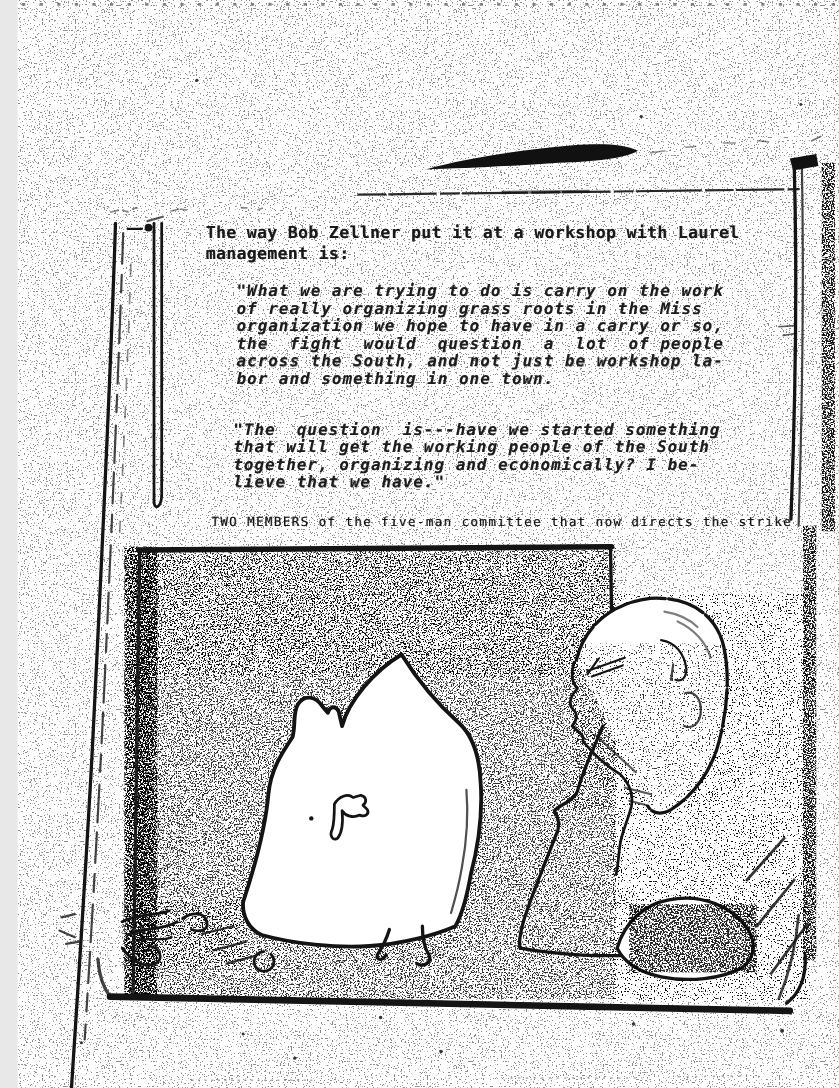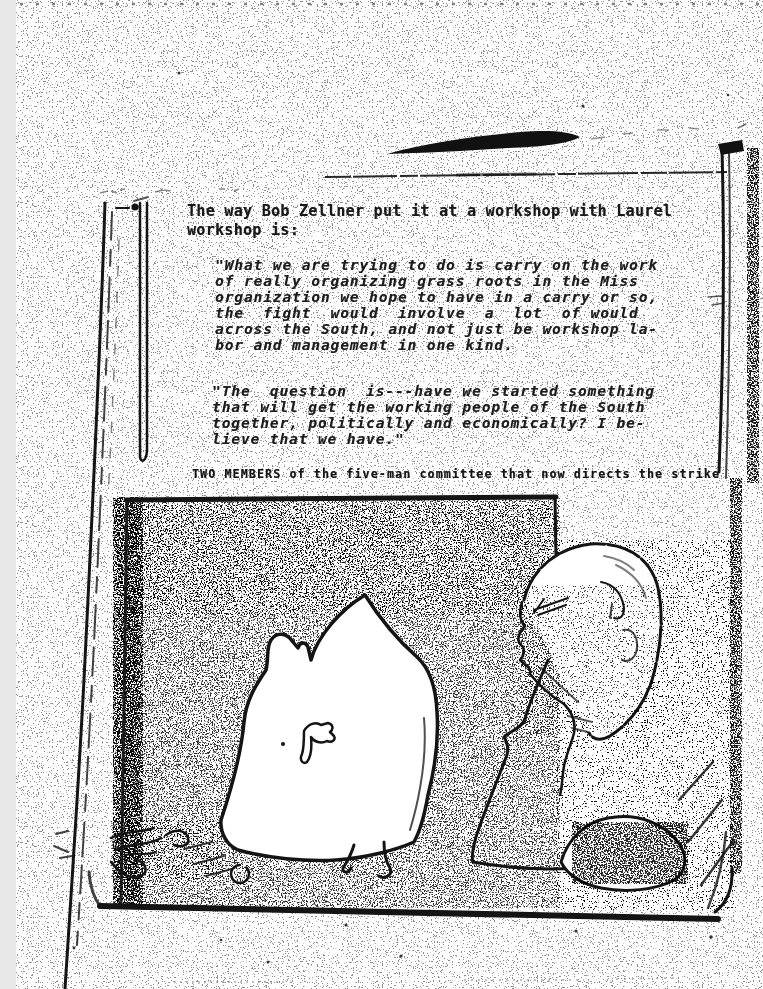--- a/index.html
+++ b/index.html
@@ -18,21 +18,21 @@
   .quote{
     position:absolute;
     font-family:"DejaVu Sans Mono",monospace;font-style:italic;font-weight:bold;
     font-size:14.5px;line-height:16px;letter-spacing:0.9px;color:#1c1c1c;
     text-shadow:0.4px 0.3px 0 rgba(30,30,30,0.4);
   }
   #quote1{left:199px;top:257px;}
   #quote2{left:196px;top:383px;}
   .caption{
     position:absolute;left:176px;top:467px;
-    font-family:"DejaVu Sans Mono",monospace;font-weight:bold;font-size:11.5px;
+    font-family:"DejaVu Sans Mono",monospace;font-weight:normal;font-size:11.5px;
     letter-spacing:1.2px;color:#141414;white-space:pre;
     text-shadow:0.5px 0.4px 0 rgba(20,20,20,0.5);
   }
 </style>
 </head>
 <body>
 
 <div class="page">
 
   <svg class="artwork" viewBox="0 0 763 989" role="img" aria-label="High-contrast photocopy: two men at a table; left figure seen from behind, right figure wearing glasses">
@@ -170,34 +170,34 @@
     </g>
     <g stroke="#777" stroke-width="1.5" opacity="0.6">
       <line x1="158" y1="982" x2="268" y2="982" stroke-dasharray="2 4"></line>
       <line x1="448" y1="980" x2="568" y2="980" stroke-dasharray="2 5"></line>
       <line x1="600" y1="979" x2="660" y2="978" stroke-dasharray="2 6"></line>
     </g>
   </svg>
 
   <div class="intro">
     <div class="textline">The way Bob Zellner put it at a workshop with Laurel</div>
-    <div class="textline">workshop is:</div>
+    <div class="textline">management is:</div>
   </div>
 
   <div class="quote" id="quote1">
     <div class="textline">"What we are trying to do is carry on the work</div>
     <div class="textline">of really organizing grass roots in the Miss</div>
     <div class="textline">organization we hope to have in a carry or so,</div>
-    <div class="textline">the  fight  would  involve  a  lot  of would</div>
+    <div class="textline">the  fight  would  question  a  lot  of people</div>
     <div class="textline">across the South, and not just be workshop la-</div>
-    <div class="textline">bor and management in one kind.</div>
+    <div class="textline">bor and something in one town.</div>
   </div>
 
   <div class="quote" id="quote2">
     <div class="textline">"The  question  is---have we started something</div>
     <div class="textline">that will get the working people of the South</div>
-    <div class="textline">together, politically and economically? I be-</div>
+    <div class="textline">together, organizing and economically? I be-</div>
     <div class="textline">lieve that we have."</div>
   </div>
 
   <div class="caption">TWO MEMBERS of the five-man committee that now directs the strike</div>
 
 </div>
 
 </body></html>

